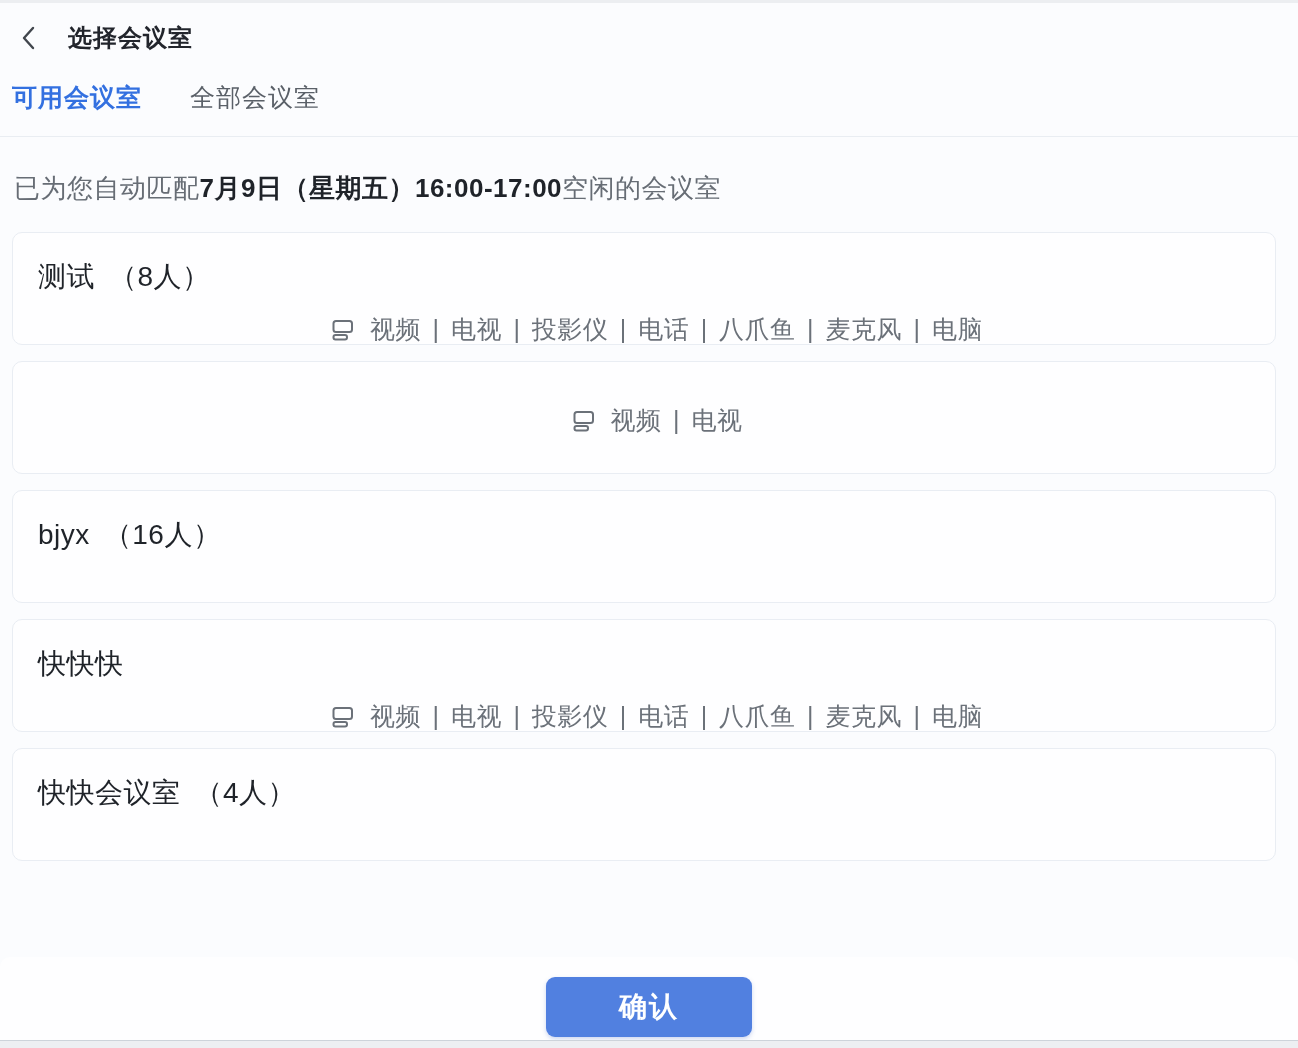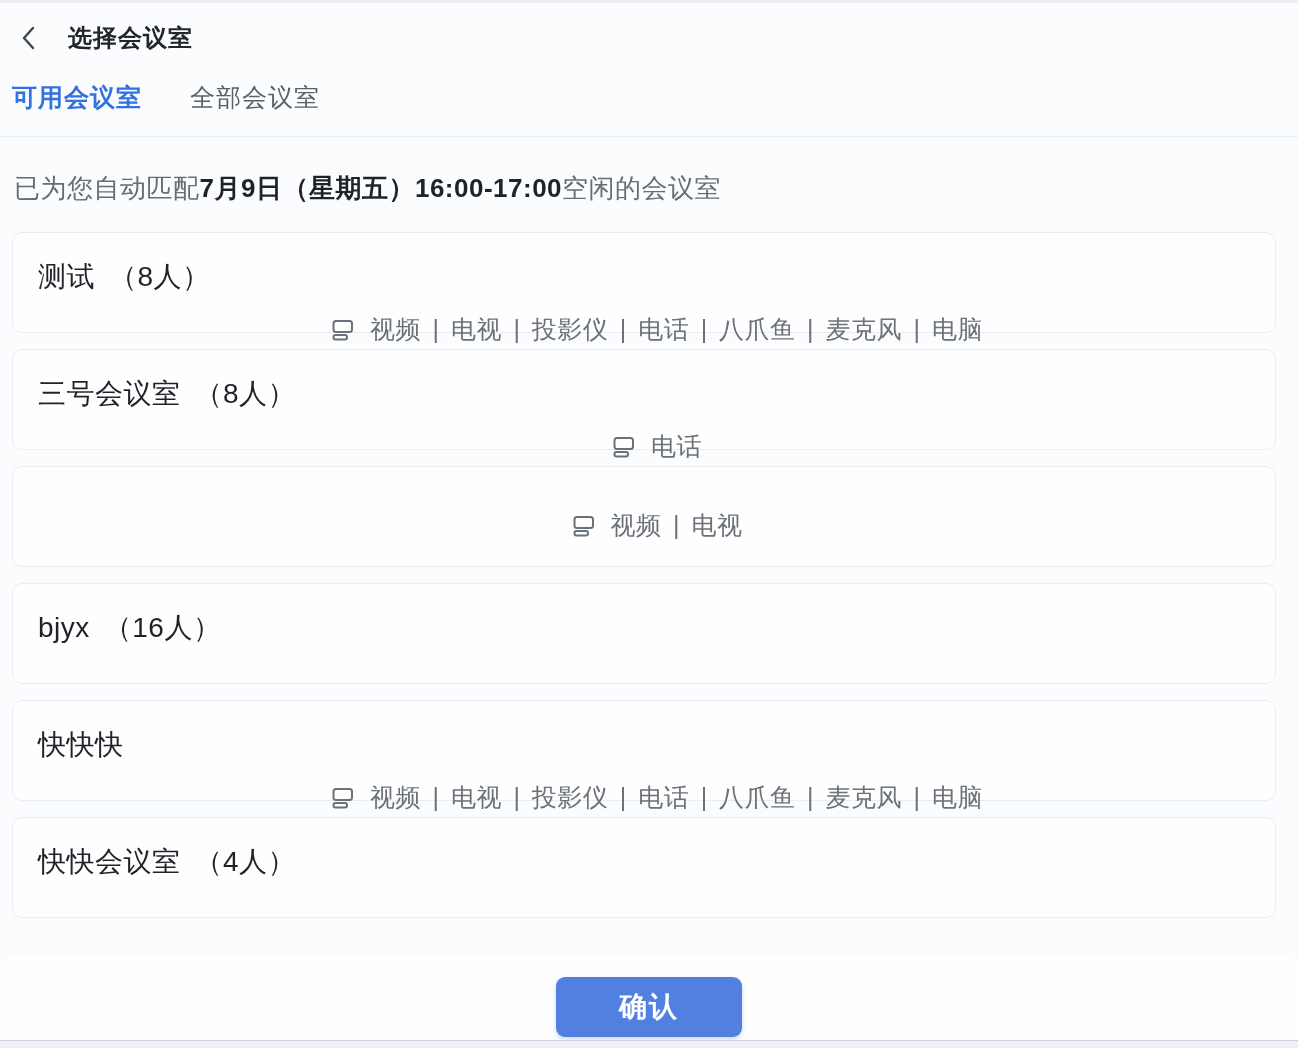--- a/index.html
+++ b/index.html
@@ -23,38 +23,38 @@
   .divider{height:1px;background:#e9edf2;}
 
   
   .match-info{padding:34px 14px 0 14px;font-size:26px;color:#676d75;letter-spacing:0.5px;}
   .match-info .hl{color:#1f2329;font-weight:700;}
 
   
   .room-list{margin-top:26px;}
   .room-card{
     box-sizing:border-box;
-    margin:0 22px 16px 12px;height:101px;
+    margin:0 22px 16px 12px;height:113px;
     background:#fefeff;border:1px solid #e9edf3;border-radius:10px;
     padding:25px 0 0 25px;cursor:pointer;
   }
   .room-title-row{font-size:28px;color:#1f2329;font-weight:500;letter-spacing:0.5px;}
   .room-capacity{margin-left:14px;font-weight:400;}
   .room-facility-row{margin-top:17px;display:flex;align-items:center;font-size:25px;color:#6b7179;word-spacing:4px;letter-spacing:0.5px;justify-content:center;}
   .equipment-icon{margin-right:14px;display:inline-flex;flex:none;}
 
   
   .footer{
     position:absolute;left:0;right:0;top:957px;bottom:7px;
     background:#fefeff;border-radius:10px 10px 0 0;
     display:flex;justify-content:center;align-items:flex-start;
     padding-top:20px;box-sizing:border-box;z-index:5;
   }
   .confirm-btn{
-    width:186px;height:60px;border:none;border-radius:9px;
+    width:206px;height:60px;border:none;border-radius:9px;
     background:#5180e0;color:#ffffff;font-size:28px;font-weight:600;
     font-family:inherit;cursor:pointer;letter-spacing:2px;
     box-shadow:0 2px 4px rgba(60,100,200,0.25);
   }
   .bottom-edge{position:absolute;left:0;bottom:0;width:100%;height:7px;background:#edeff2;border-top:1px solid #cdd3da;z-index:6;}
 </style>
 </head>
 <body>
 
 <div class="top-edge"></div>
@@ -87,34 +87,20 @@
       <span class="equipment-icon">
         <svg width="26" height="26" viewBox="0 0 26 26" fill="none">
           <rect x="3.5" y="4" width="18.5" height="11" rx="2.5" stroke="#6b7179" stroke-width="2"></rect>
           <rect x="3.5" y="18" width="13.5" height="4.5" rx="2" stroke="#6b7179" stroke-width="2"></rect>
         </svg>
       </span>
       <span class="facility-text">视频 | 电视 | 投影仪 | 电话 | 八爪鱼 | 麦克风 | 电脑</span>
     </div>
   </div>
 
-  <div class="room-card">
-    <div class="room-title-row">
-      <span class="room-name">三号会议室</span><span class="room-capacity">（8人）</span>
-    </div>
-    <div class="room-facility-row">
-      <span class="equipment-icon">
-        <svg width="26" height="26" viewBox="0 0 26 26" fill="none">
-          <rect x="3.5" y="4" width="18.5" height="11" rx="2.5" stroke="#6b7179" stroke-width="2"></rect>
-          <rect x="3.5" y="18" width="13.5" height="4.5" rx="2" stroke="#6b7179" stroke-width="2"></rect>
-        </svg>
-      </span>
-      <span class="facility-text">电话</span>
-    </div>
-  </div>
 
   <div class="room-card">
     <div class="room-facility-row">
       <span class="equipment-icon">
         <svg width="26" height="26" viewBox="0 0 26 26" fill="none">
           <rect x="3.5" y="4" width="18.5" height="11" rx="2.5" stroke="#6b7179" stroke-width="2"></rect>
           <rect x="3.5" y="18" width="13.5" height="4.5" rx="2" stroke="#6b7179" stroke-width="2"></rect>
         </svg>
       </span>
       <span class="facility-text">视频 | 电视</span>

